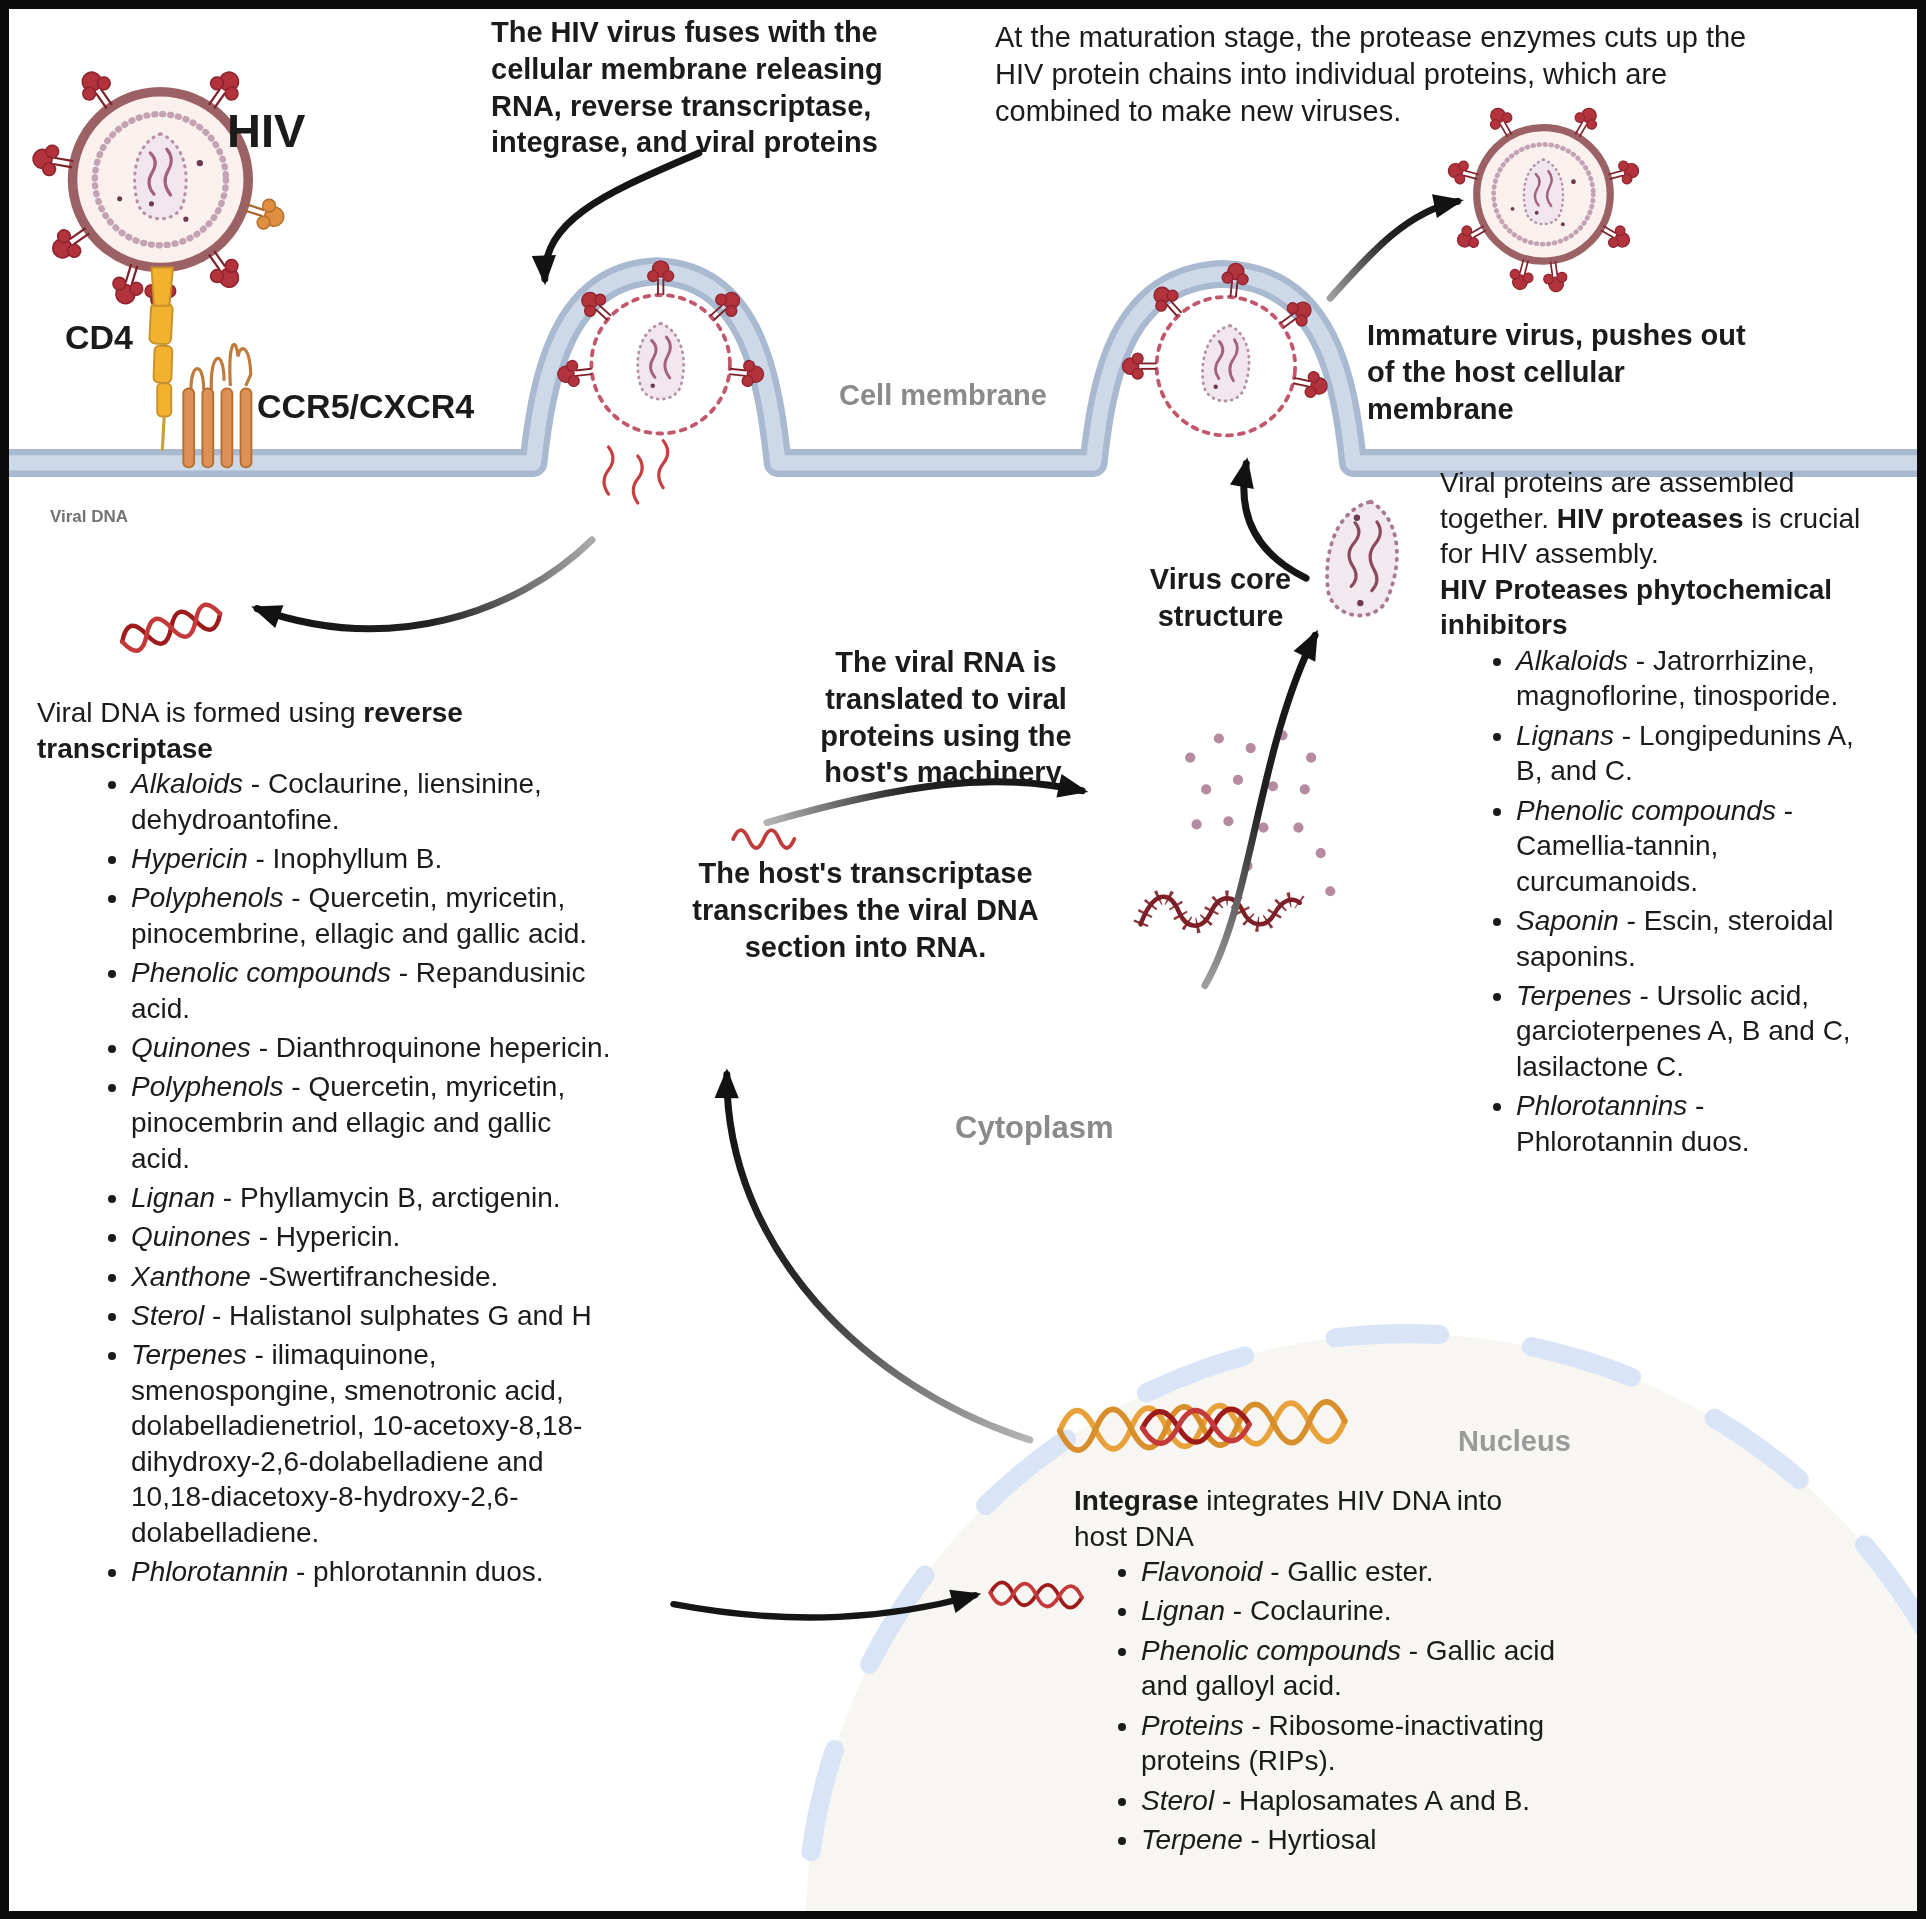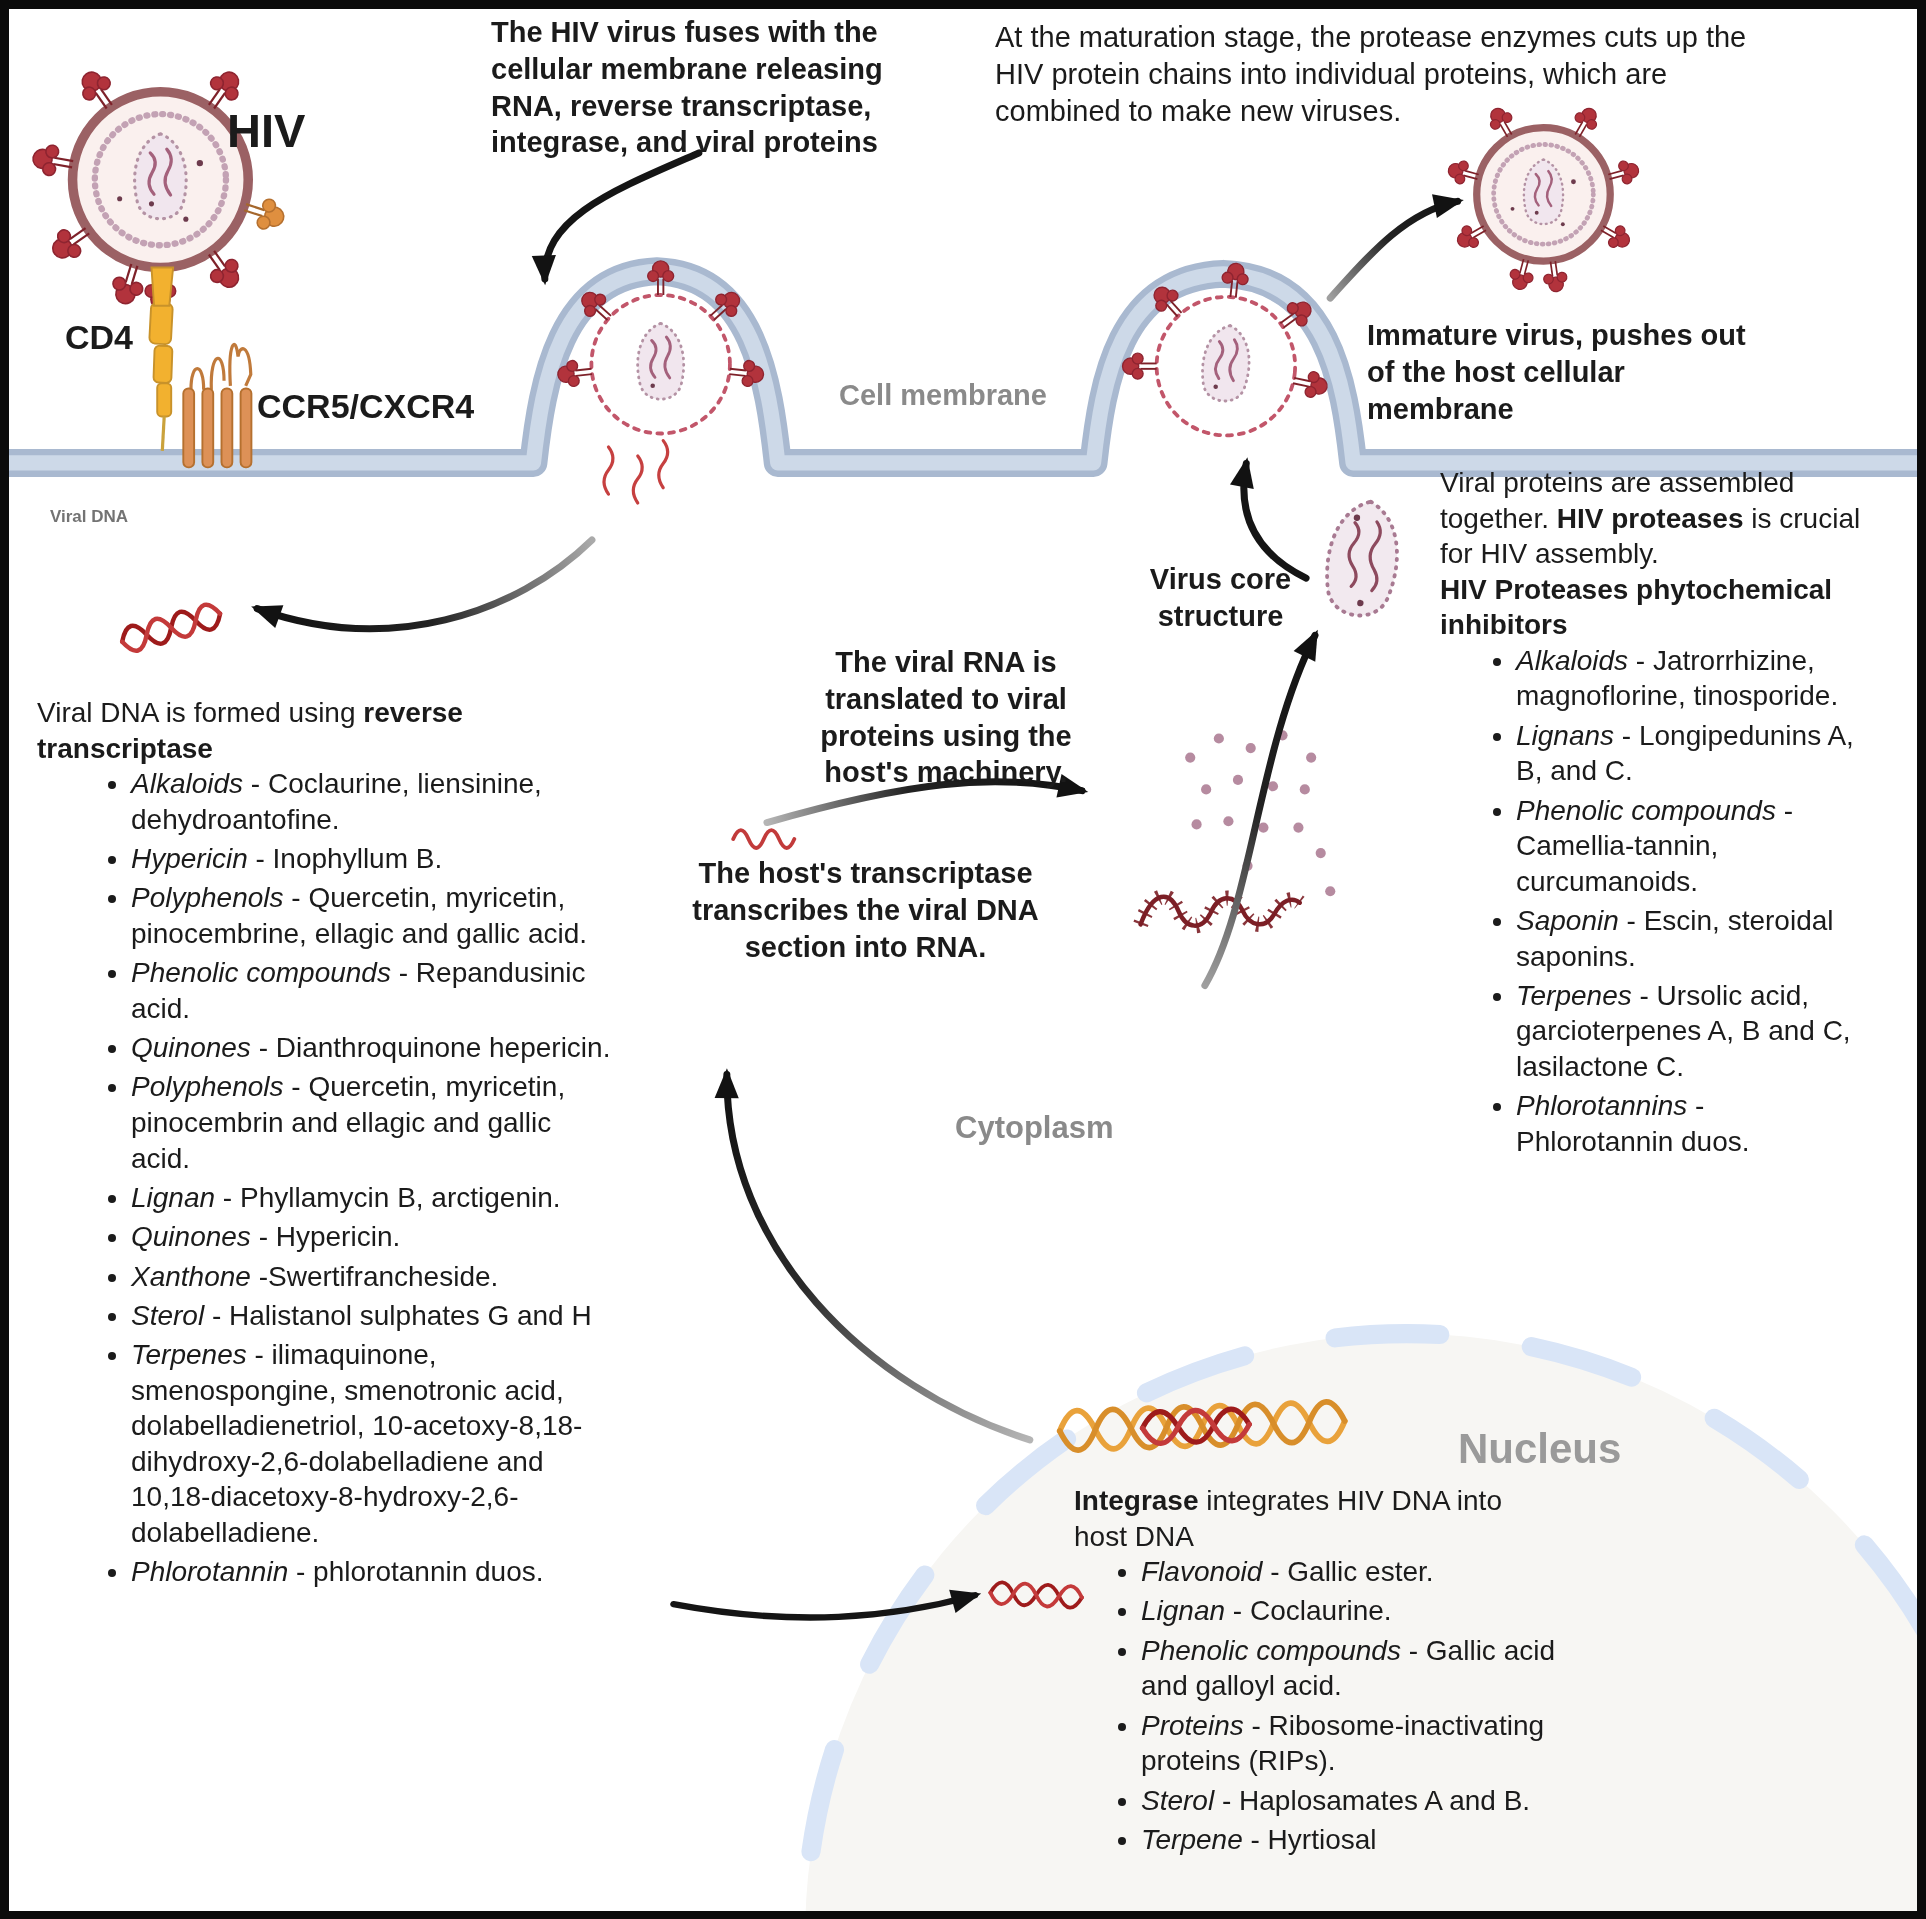--- a/index.html
+++ b/index.html
@@ -224,21 +224,21 @@
 </svg>
 
 <div class="frame"></div>
 
 <div class="lbl" style="left:227px;top:103px;font-size:47px;">HIV</div>
 <div class="lbl" style="left:65px;top:318px;font-size:34px;">CD4</div>
 <div class="lbl" style="left:257px;top:387px;font-size:34px;">CCR5/CXCR4</div>
 <div class="lbl" style="left:50px;top:507px;font-size:17px;color:#737373;">Viral DNA</div>
 <div class="lbl gray" style="left:839px;top:379px;font-size:29px;">Cell membrane</div>
 <div class="lbl gray" style="left:955px;top:1110px;font-size:31px;">Cytoplasm</div>
-<div class="lbl" style="left:1458px;top:1425px;font-size:42px;color:#9a9a9a;">Nucleus</div>
+<div class="lbl" style="left:1458px;top:1425px;font-size:29px;color:#9a9a9a;">Nucleus</div>
 
 <div class="txt b big" style="left:491px;top:14px;width:414px;">The HIV virus fuses with the cellular membrane releasing RNA, reverse transcriptase, integrase, and viral proteins</div>
 <div class="txt big" style="left:995px;top:19px;width:802px;">At the maturation stage, the protease enzymes cuts up the HIV protein chains into individual proteins, which are combined to make new viruses.</div>
 <div class="txt b big" style="left:1367px;top:317px;width:382px;">Immature virus, pushes out of the host cellular membrane</div>
 <div class="txt b big ctr" style="left:782px;top:644px;width:328px;">The viral RNA is translated to viral proteins using the host's machinery.</div>
 <div class="txt b big ctr" style="left:662px;top:855px;width:407px;">The host's transcriptase transcribes the viral DNA section into RNA.</div>
 <div class="txt b big ctr" style="left:1128px;top:561px;width:185px;">Virus core structure</div>
 
 <div class="txt" style="left:37px;top:695px;width:578px;">
   <div style="width:535px;"><span>Viral DNA is formed using </span><span class="b">reverse transcriptase</span></div>

